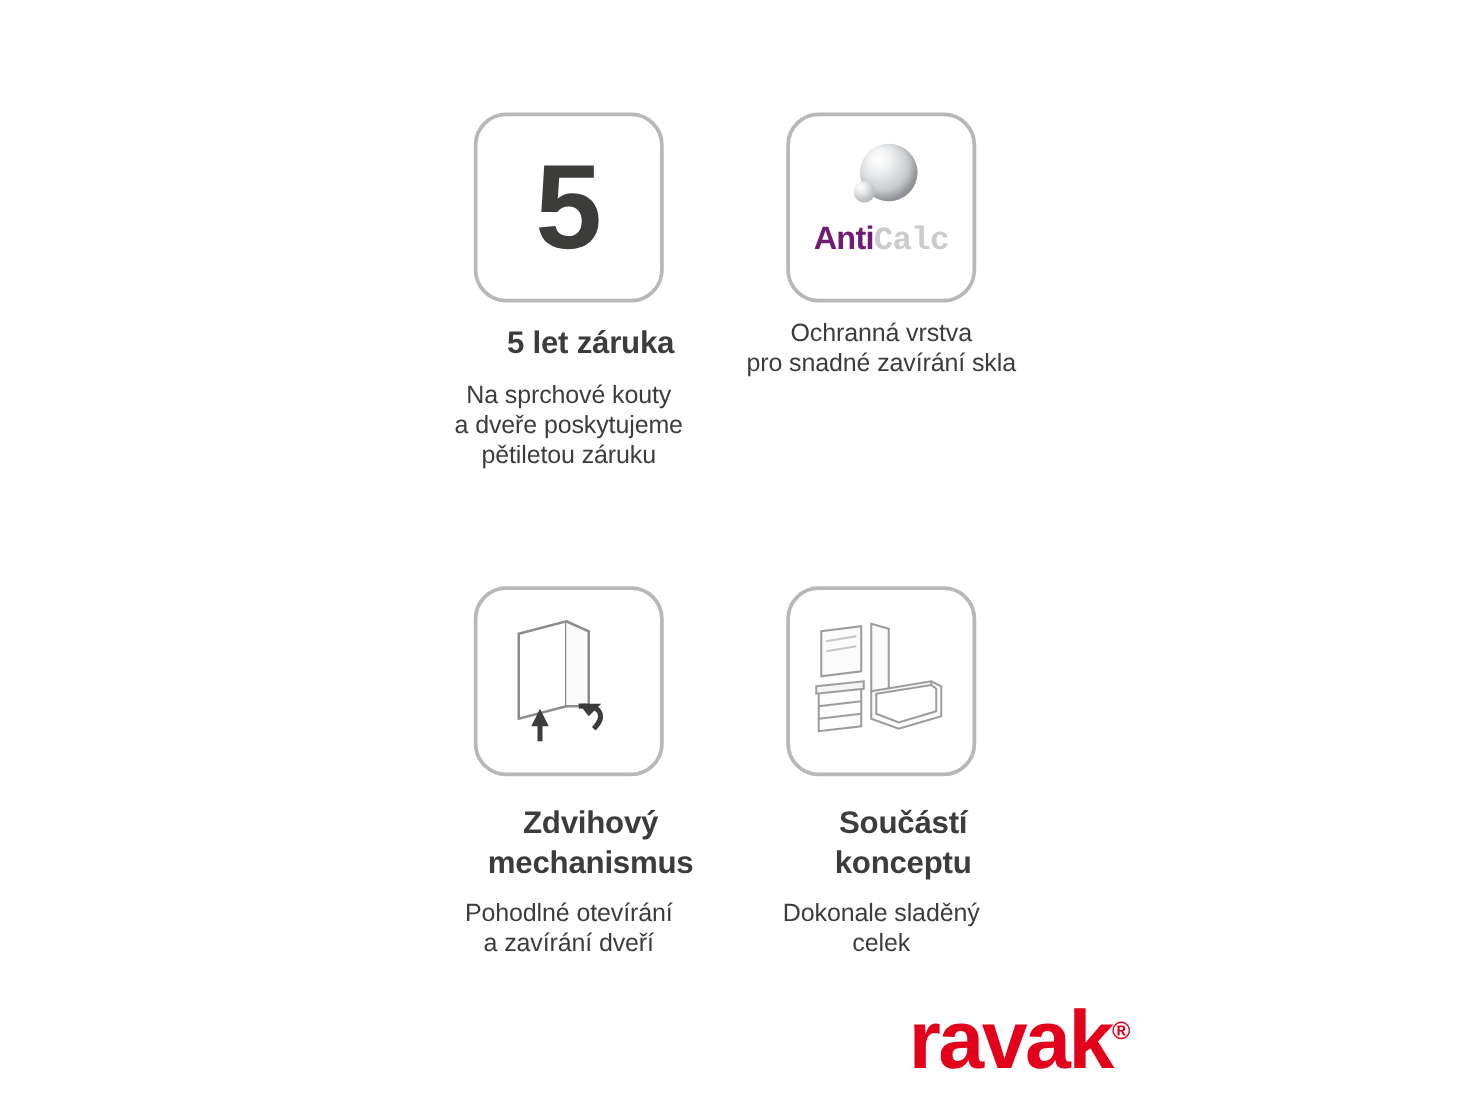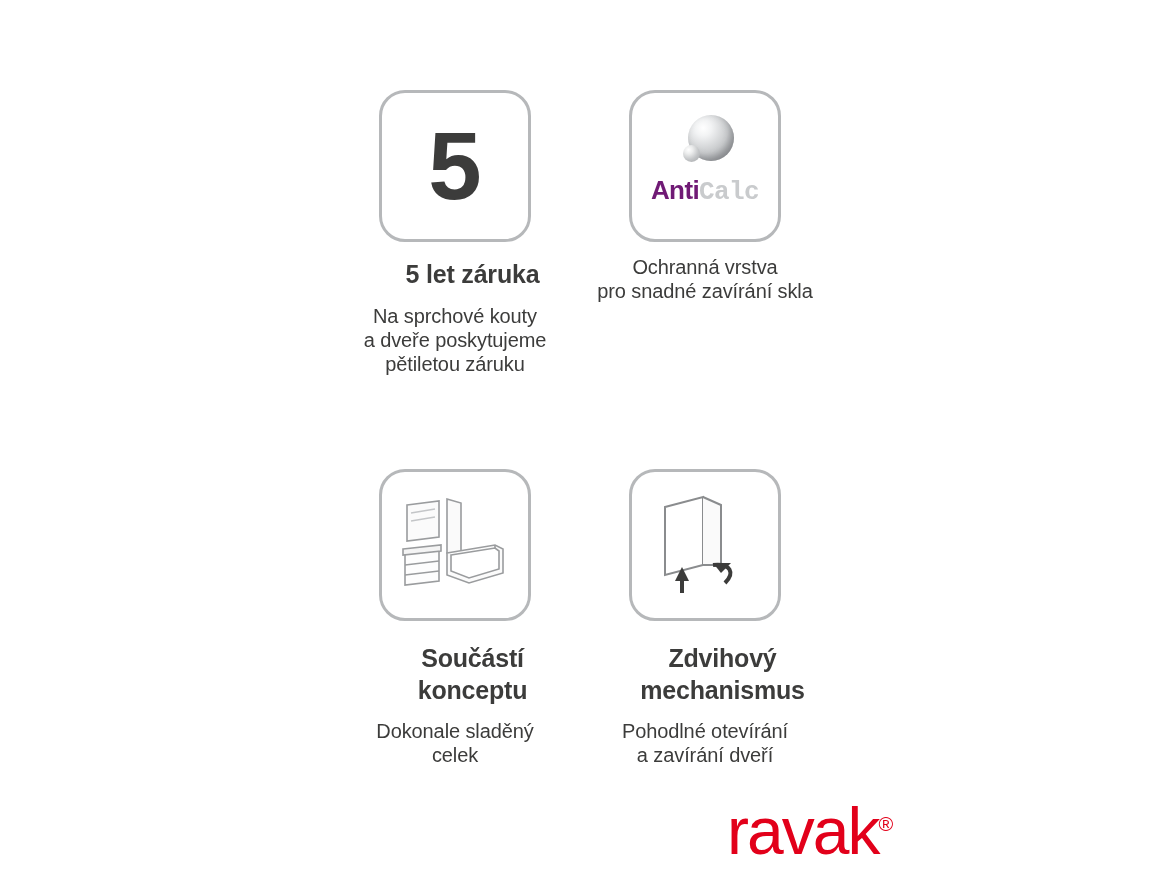--- a/index.html
+++ b/index.html
@@ -117,21 +117,21 @@
     height: 17px;
     border-radius: 50%;
     background: radial-gradient(circle at 33% 28%, #ffffff 0%, #eceded 25%, #c2c4c6 60%, #a4a6a8 100%);
   }
   
   .logo {
     position: absolute;
     left: 727px;
     top: 793px;
     font-size: 66px;
-    font-weight: normal;
+    font-weight: bold;
     color: #e2001a;
     letter-spacing: -2px;
     font-family: "Liberation Sans", sans-serif;
   }
   .logo sup {
     font-size: 20px;
     vertical-align: super;
     letter-spacing: 0;
   }
   svg { display: block; }
@@ -168,20 +168,41 @@
         <div class="feature-desc" style="white-space: pre-line;">Ochranná vrstva
 pro snadné zavírání skla</div>
       </div>
 
     </div>
 
     <div class="feature-row row-2">
 
       <div class="feature">
         <div class="icon-box">
+          <svg width="108" height="104" viewBox="0 0 108 104" fill="none" stroke="#8a8c8e" stroke-width="2">
+
+            <path d="M14 14 L52 4 L52 72 L14 82 Z" fill="#ffffff"></path>
+
+            <path d="M52 4 L70 12 L70 72 L52 72" fill="#fafafa"></path>
+
+            <path d="M31 100 L31 80" stroke="#3c3c3b" stroke-width="4"></path>
+            <path d="M31 74 L24 88 L38 88 Z" fill="#3c3c3b" stroke="none"></path>
+
+            <path d="M62 72 C80 70 84 80 74 90" stroke="#3c3c3b" stroke-width="4"></path>
+            <path d="M80 70 L62 70 L70 80 Z" fill="#3c3c3b" stroke="none"></path>
+          </svg>
+        </div>
+        <div class="feature-title" style="white-space: pre-line;">Zdvihový
+mechanismus</div>
+        <div class="feature-desc" style="white-space: pre-line;">Pohodlné otevírání
+a zavírání dveří</div>
+      </div>
+
+      <div class="feature">
+        <div class="icon-box">
           <svg width="112" height="96" viewBox="0 0 112 96" fill="none" stroke="#9a9c9e" stroke-width="1.6">
 
             <path d="M8 8 L40 4 L40 40 L8 44 Z" fill="#fbfbfb"></path>
             <path d="M12 16 L36 12" stroke="#c4c6c8"></path>
             <path d="M12 24 L36 20" stroke="#c4c6c8"></path>
 
             <path d="M6 56 L40 52 L40 84 L6 88 Z" fill="#fdfdfd"></path>
             <path d="M6 68 L40 64"></path>
             <path d="M6 78 L40 74"></path>
 
@@ -193,39 +214,18 @@
             <path d="M52 58 L96 51 L100 54 L100 72 L70 81 L52 74 Z" fill="#ffffff"></path>
             <path d="M96 48 L96 51"></path>
           </svg>
         </div>
         <div class="feature-title" style="white-space: pre-line;">Součástí
 konceptu</div>
         <div class="feature-desc" style="white-space: pre-line;">Dokonale sladěný
 celek</div>
       </div>
 
-      <div class="feature">
-        <div class="icon-box">
-          <svg width="108" height="104" viewBox="0 0 108 104" fill="none" stroke="#8a8c8e" stroke-width="2">
-
-            <path d="M14 14 L52 4 L52 72 L14 82 Z" fill="#ffffff"></path>
-
-            <path d="M52 4 L70 12 L70 72 L52 72" fill="#fafafa"></path>
-
-            <path d="M31 100 L31 80" stroke="#3c3c3b" stroke-width="4"></path>
-            <path d="M31 74 L24 88 L38 88 Z" fill="#3c3c3b" stroke="none"></path>
-
-            <path d="M62 72 C80 70 84 80 74 90" stroke="#3c3c3b" stroke-width="4"></path>
-            <path d="M80 70 L62 70 L70 80 Z" fill="#3c3c3b" stroke="none"></path>
-          </svg>
-        </div>
-        <div class="feature-title" style="white-space: pre-line;">Zdvihový
-mechanismus</div>
-        <div class="feature-desc" style="white-space: pre-line;">Pohodlné otevírání
-a zavírání dveří</div>
-      </div>
-
     </div>
   </div>
 
   <div class="logo"><span>ravak</span><sup>®</sup></div>
 
 </div>
 
 </body></html>

